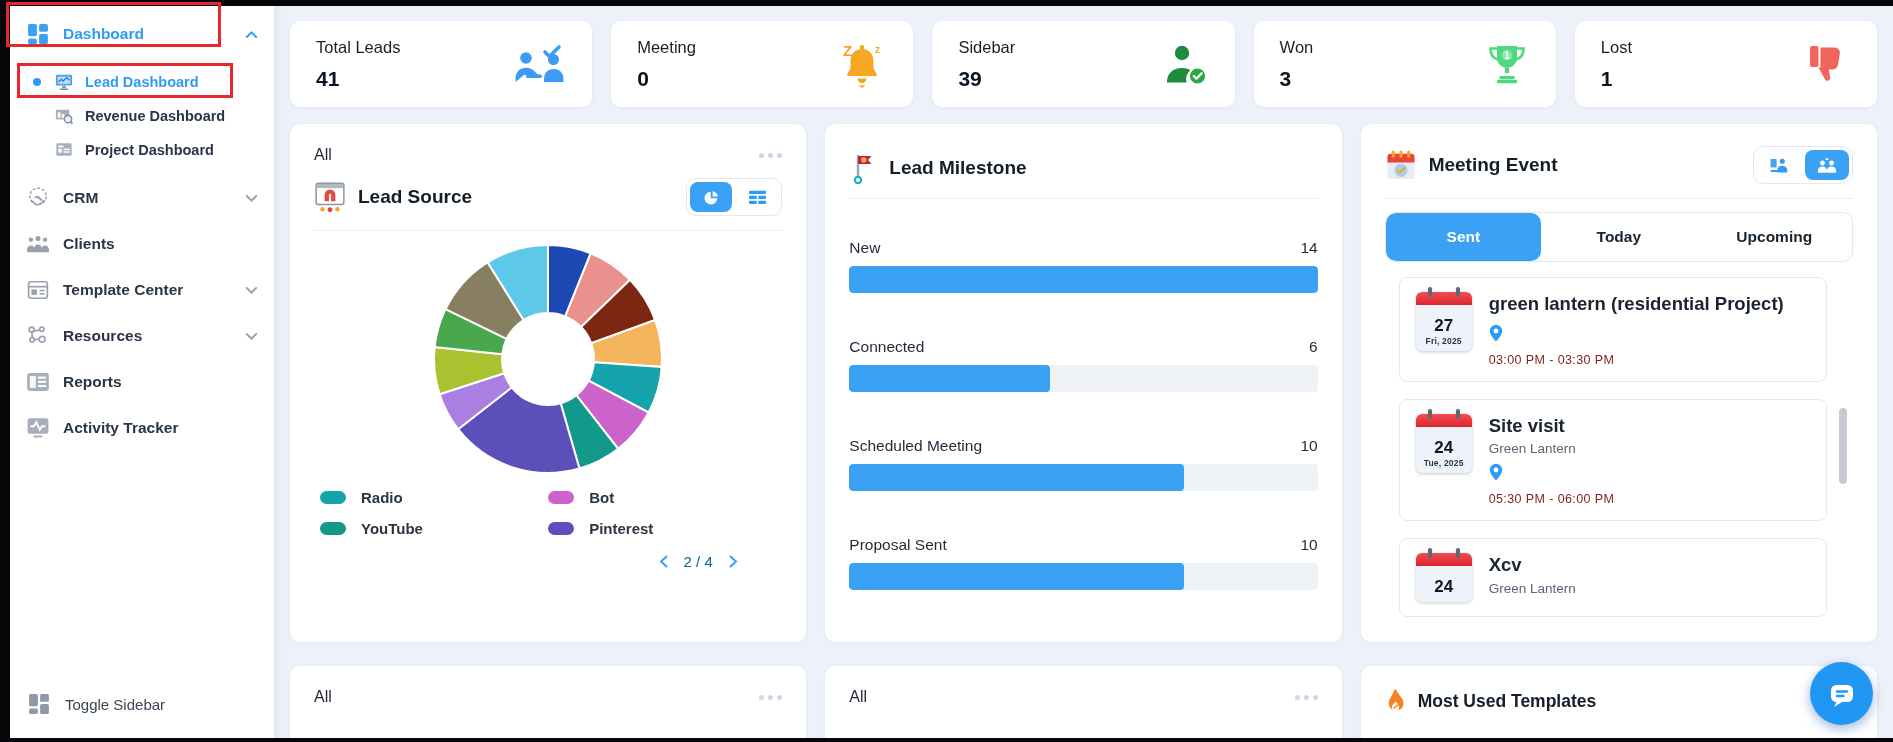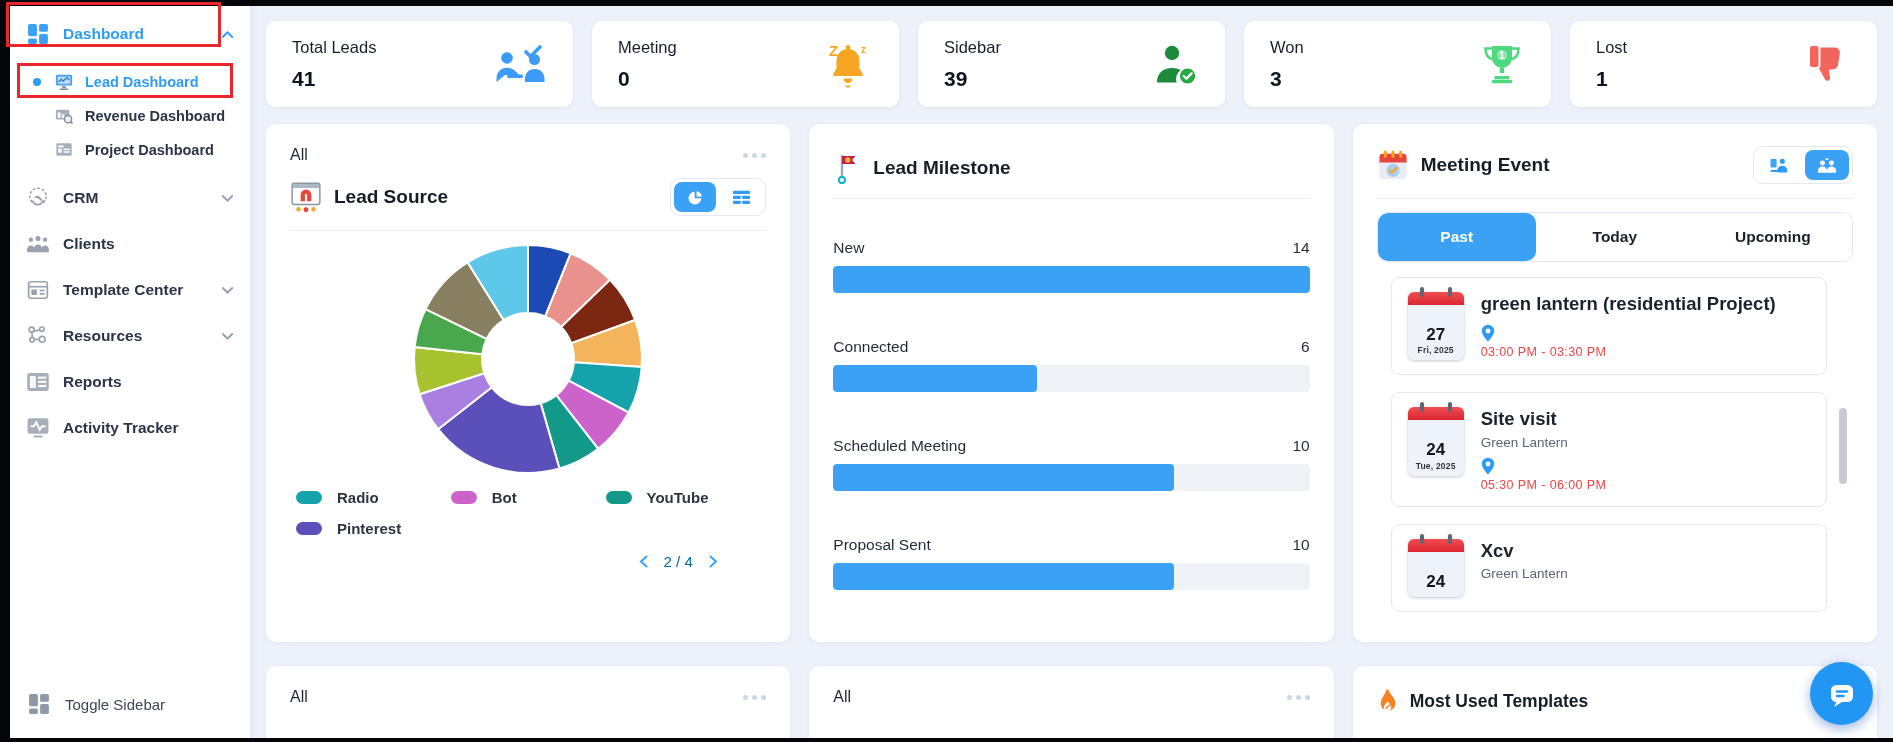--- a/index.html
+++ b/index.html
@@ -2,21 +2,21 @@
 <html><head>
 <meta charset="utf-8">
 <style>
   html,body{margin:0;padding:0;background:#04060a;}
   *{box-sizing:border-box;}
   .stage{position:relative;width:1893px;height:742px;background:#04060a;overflow:hidden;
          font-family:"Liberation Sans",sans-serif;-webkit-font-smoothing:antialiased;}
   .app{position:absolute;left:10px;top:6px;right:0;bottom:4px;background:#edf1fa;display:flex;overflow:hidden;}
 
   
-  .sidebar{width:240px;flex:none;background:#fff;box-shadow:2px 0 8px rgba(40,60,100,.08);
+  .sidebar{width:264px;flex:none;background:#fff;box-shadow:2px 0 8px rgba(40,60,100,.08);
            display:flex;flex-direction:column;padding:5px 0 14px;position:relative;z-index:2;justify-content:space-between;}
   .side-item{display:flex;align-items:center;gap:13px;padding:0 16px;height:46px;cursor:pointer;
              color:#2a3547;font-size:15.5px;font-weight:600;position:relative;}
   .side-item .icon{width:24px;height:22px;flex:none;display:flex;align-items:center;justify-content:center;}
   .side-item .icon svg{width:100%;height:100%;}
   .side-item.sub{height:34px;padding-left:44px;font-size:14.5px;gap:11px;}
   .side-item.sub .icon{width:20px;height:18px;}
   .side-item.active{color:#2e9cf5;}
   .side-item.sub.active::before{content:"";position:absolute;left:23px;top:50%;margin-top:-4px;
              width:8px;height:8px;border-radius:50%;background:#2e9cf5;}
@@ -57,21 +57,21 @@
   .hdr-icon svg{width:100%;height:100%;}
   .divider{border-top:1px solid #e9edf3;margin-top:14px;}
 
   .view-toggle{margin-left:auto;display:flex;gap:4px;border:1px solid #e3e8f0;border-radius:10px;padding:3px;background:#fff;}
   .vt-btn{width:42px;height:30px;border-radius:8px;display:flex;align-items:center;justify-content:center;
           background:#fff;border:none;cursor:pointer;padding:0;}
   .vt-btn.active{background:#3ba1f5;}
   .vt-btn svg{width:19px;height:17px;}
 
   .donut-wrap{display:flex;justify-content:center;margin-top:10px;}
-  .legend{display:grid;grid-template-columns:1fr 1fr 1fr;row-gap:14px;margin:12px 6px 0;}
+  .legend{display:grid;grid-template-columns:1fr 1fr;row-gap:14px;margin:12px 6px 0;}
   .legend-item{display:flex;align-items:center;gap:15px;font-size:15px;font-weight:600;color:#2b3642;cursor:pointer;}
   .legend-pill{width:26px;height:13px;border-radius:7px;flex:none;}
   .pager{display:flex;align-items:center;justify-content:center;gap:16px;margin-top:16px;
          transform:translateX(150px);font-size:15px;color:#0369a1;font-weight:500;}
   .pager .arrow{width:9px;height:13px;color:#3ba1f5;cursor:pointer;}
   .pager .arrow svg{display:block;width:9px;height:13px;}
 
   
   .ms-row{margin-top:45px;}
   .ms-row:first-of-type{margin-top:40px;}
@@ -88,29 +88,29 @@
   .tabs{display:flex;margin-top:13px;border:1px solid #e3e8f0;border-radius:10px;height:50px;overflow:hidden;background:#fff;flex:none;}
   .tab{flex:1;display:flex;align-items:center;justify-content:center;font-size:15.5px;font-weight:600;
        color:#19232e;cursor:pointer;border:none;background:transparent;}
   .tab.active{background:#3ba1f5;color:#fff;border-radius:10px;font-weight:700;}
   .evt-list{margin-top:15px;padding:0 26px 0 14px;display:flex;flex-direction:column;gap:17px;}
   .evt{border:1px solid #e4e9f0;border-radius:8px;padding:14px 16px;display:flex;gap:17px;background:#fff;cursor:pointer;}
   .cal{width:56px;flex:none;align-self:flex-start;filter:drop-shadow(0 1.5px 1.5px rgba(30,40,60,.25));}
   .cal-top{height:13px;background:linear-gradient(#f04e52,#dc2531);border-radius:6px 6px 0 0;position:relative;}
   .cal-top::before,.cal-top::after{content:"";position:absolute;top:-5px;width:4px;height:10px;border-radius:2px;background:#5c6874;}
   .cal-top::before{left:12px;} .cal-top::after{right:12px;}
-  .cal-body{background:#eef3fa;border-radius:0 0 6px 6px;text-align:center;padding:19px 2px 5px;}
+  .cal-body{background:#eef3fa;border-radius:0 0 6px 6px;text-align:center;padding:10px 2px 5px;}
   .cal-day{font-size:17px;font-weight:700;color:#10171f;line-height:1.25;}
   .cal-sub{font-size:8.5px;font-weight:700;color:#2c3540;letter-spacing:.2px;}
   .evt-body{flex:1;min-width:0;}
   .evt-title{font-size:18.5px;font-weight:600;color:#1a2430;line-height:1.33;}
   .evt-sub{font-size:13.5px;color:#5a6676;margin-top:3px;}
   .evt-pin{margin-top:7px;width:14px;height:18px;}
   .evt-pin svg{width:14px;height:18px;display:block;}
-  .evt-time{font-size:12.5px;color:#ef4444;margin-top:3px;letter-spacing:.4px;font-weight:500;}
+  .evt-time{font-size:12.5px;color:#7f1d1d;margin-top:11px;letter-spacing:.4px;font-weight:500;}
   .evt-scrollbar{position:absolute;right:30px;top:284px;width:8px;height:76px;background:#c6cbd2;border-radius:4px;cursor:pointer;}
 
   
   .bottom-row{display:grid;grid-template-columns:1fr 1fr 1fr;gap:19px;margin-top:24px;height:120px;flex:none;}
   .bottom-card{padding:22px 24px;}
   .tpl-head{display:flex;align-items:center;gap:11px;}
   .tpl-title{font-size:17.5px;font-weight:600;color:#141e29;}
   .tpl-icon{width:22px;height:27px;flex:none;}
 
   .chat-fab{position:absolute;right:20px;top:662px;width:63px;height:63px;border-radius:50%;background:#2196f3;
@@ -530,21 +530,21 @@
                     <circle cx="6" cy="6.3" r="2.7" fill="#fff"></circle>
                     <circle cx="16" cy="6.3" r="2.7" fill="#fff"></circle>
                     <path d="M1 17v-2.2c0-2.7 2.1-4.6 5-4.6s5 1.9 5 4.6V17z" fill="#fff"></path>
                     <path d="M11 17v-2.2c0-2.7 2.1-4.6 5-4.6s5 1.9 5 4.6V17z" fill="#fff"></path>
                   </svg>
                 </button>
             </span>
           </div>
           <div class="divider"></div>
           <div class="tabs" id="me-tabs">
-              <button class="tab active">Past</button>
+              <button class="tab active">Sent</button>
               <button class="tab">Today</button>
               <button class="tab">Upcoming</button>
             </div>
           <div class="evt-list" id="evt-list">
               <div class="evt">
                 <div class="cal">
                   <div class="cal-top"></div>
                   <div class="cal-body">
                     <div class="cal-day">27</div>
                     <div class="cal-sub">Fri, 2025</div>

